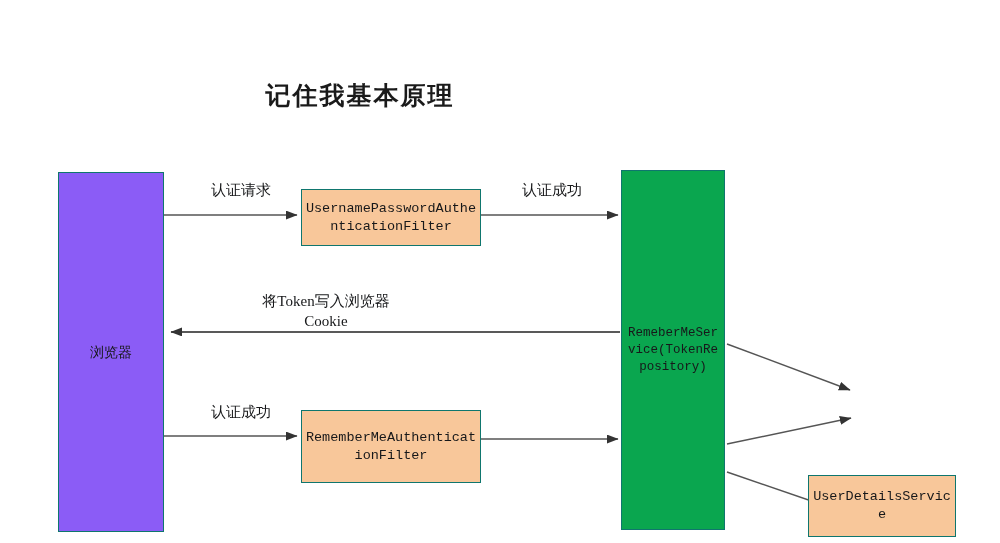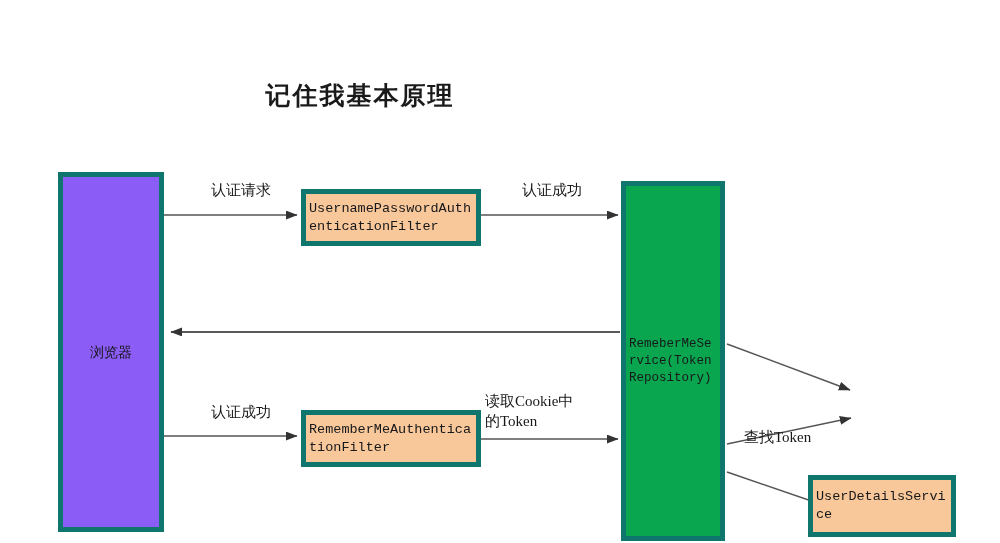--- a/index.html
+++ b/index.html
@@ -26,25 +26,25 @@
     text-align: center;
     font-family: "Liberation Serif", serif;
     font-size: 25px;
     font-weight: bold;
     color: #1a1a1a;
     letter-spacing: 2px;
   }
   .node {
     position: absolute;
     box-sizing: border-box;
-    border: 5px solid #0f766e;
+    border: 1px solid #0f766e;
     display: flex;
     align-items: center;
     justify-content: center;
-    text-align: left;
+    text-align: center;
     color: #17181a;
   }
   .node-blue { background: #8b5cf6; }
   .node-green { background: #0aa64f; }
   .node-peach { background: #f8c79a; }
   .node-label-cn {
     font-family: "Liberation Serif", serif;
     font-size: 14px;
     line-height: 17px;
   }
@@ -110,39 +110,38 @@
   </svg>
 
   <div class="node node-blue node-label-cn" style="left:58px; top:143px; width:106px; height:360px;">
     <span>浏览器</span>
   </div>
 
   <div class="node node-peach node-label-mono" style="left:301px; top:160px; width:180px; height:57px;">
     <span>UsernamePasswordAuthenticationFilter</span>
   </div>
 
-  <div class="node node-peach node-label-mono" style="left:301px; top:381px; width:180px; height:57px;">
+  <div class="node node-peach node-label-mono" style="left:301px; top:381px; width:180px; height:73px;">
     <span>RememberMeAuthenticationFilter</span>
   </div>
 
-  <div class="node node-green node-label-mono small" style="left:621px; top:152px; width:104px; height:360px;">
+  <div class="node node-green node-label-mono small" style="left:621px; top:141px; width:104px; height:360px;">
     <span>RemeberMeService(TokenRepository)</span>
   </div>
 
 
   <div class="node node-peach node-label-mono" style="left:808px; top:446px; width:148px; height:62px;">
     <span>UserDetailsService</span>
   </div>
 
   <div class="edge-label" style="left:176px; top:151px; width:130px;">认证请求</div>
 
   <div class="edge-label" style="left:487px; top:151px; width:130px;">认证成功</div>
 
+  <div class="edge-label" style="left:228px; top:262px; width:196px;">将Token写入浏览器
+Cookie</div>
 
 
   <div class="edge-label" style="left:176px; top:373px; width:130px;">认证成功</div>
 
-  <div class="edge-label left-al" style="left:485px; top:362px; width:130px;">读取Cookie中
-的Token</div>
 
-  <div class="edge-label left-al" style="left:744px; top:398px; width:120px;">查找Token</div>
 
 </div>
 
 </body></html>

